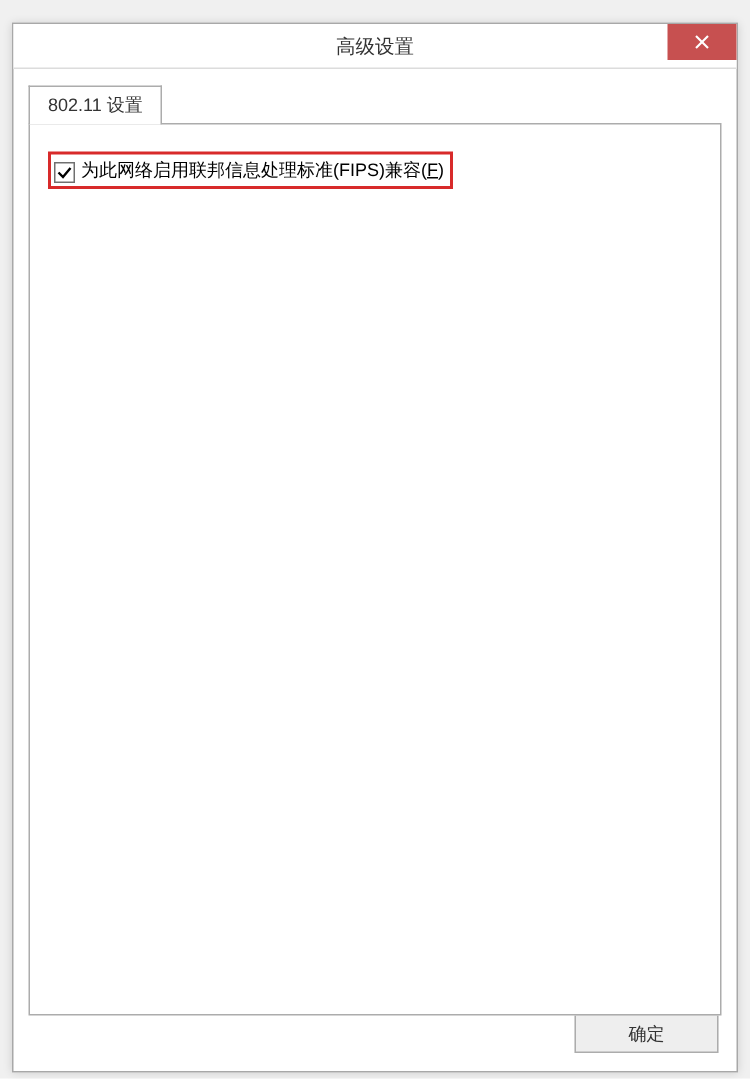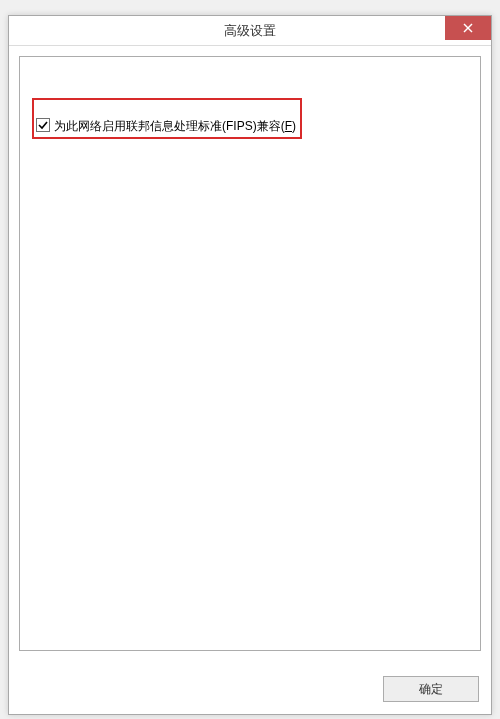--- a/index.html
+++ b/index.html
@@ -80,25 +80,24 @@
     .tab-panel {
       border: 1px solid #acacac;
       height: 595px;
       background: #ffffff;
       padding: 18px 12px;
       position: relative;
       z-index: 1;
     }
     .checkbox-row {
       display: inline-flex;
-      align-items: flex-start;
+      align-items: flex-end;
       gap: 4px;
       border: 2px solid #d82a2a;
-      padding: 18px 4px 2px 2px;
-      margin-top: 23px;
+      padding: 2px 4px 2px 2px;
     }
     .checkbox {
       width: 14px;
       height: 14px;
       border: 1px solid #707070;
       background: #ffffff;
       display: flex;
       align-items: center;
       justify-content: center;
       cursor: pointer;
@@ -146,20 +145,23 @@
     <span class="titlebar-title">高级设置</span>
     <div class="close-btn">
       <svg viewBox="0 0 10 10">
         <line x1="1" y1="1" x2="9" y2="9" stroke="#ffffff" stroke-width="1.4"></line>
         <line x1="9" y1="1" x2="1" y2="9" stroke="#ffffff" stroke-width="1.4"></line>
       </svg>
     </div>
   </div>
 
   <div class="content">
+    <div class="tab-header">
+      <div class="tab">802.11 设置</div>
+    </div>
     <div class="tab-panel">
       <div class="checkbox-row">
         <div class="checkbox">
           <svg viewBox="0 0 10 10">
             <polyline points="1,5 4,8 9,2" fill="none" stroke="#000000" stroke-width="1.6"></polyline>
           </svg>
         </div>
         <span class="checkbox-label"><span>为此网络启用联邦信息处理标准(FIPS)兼容(</span><u>F</u><span>)</span></span>
       </div>
     </div>

